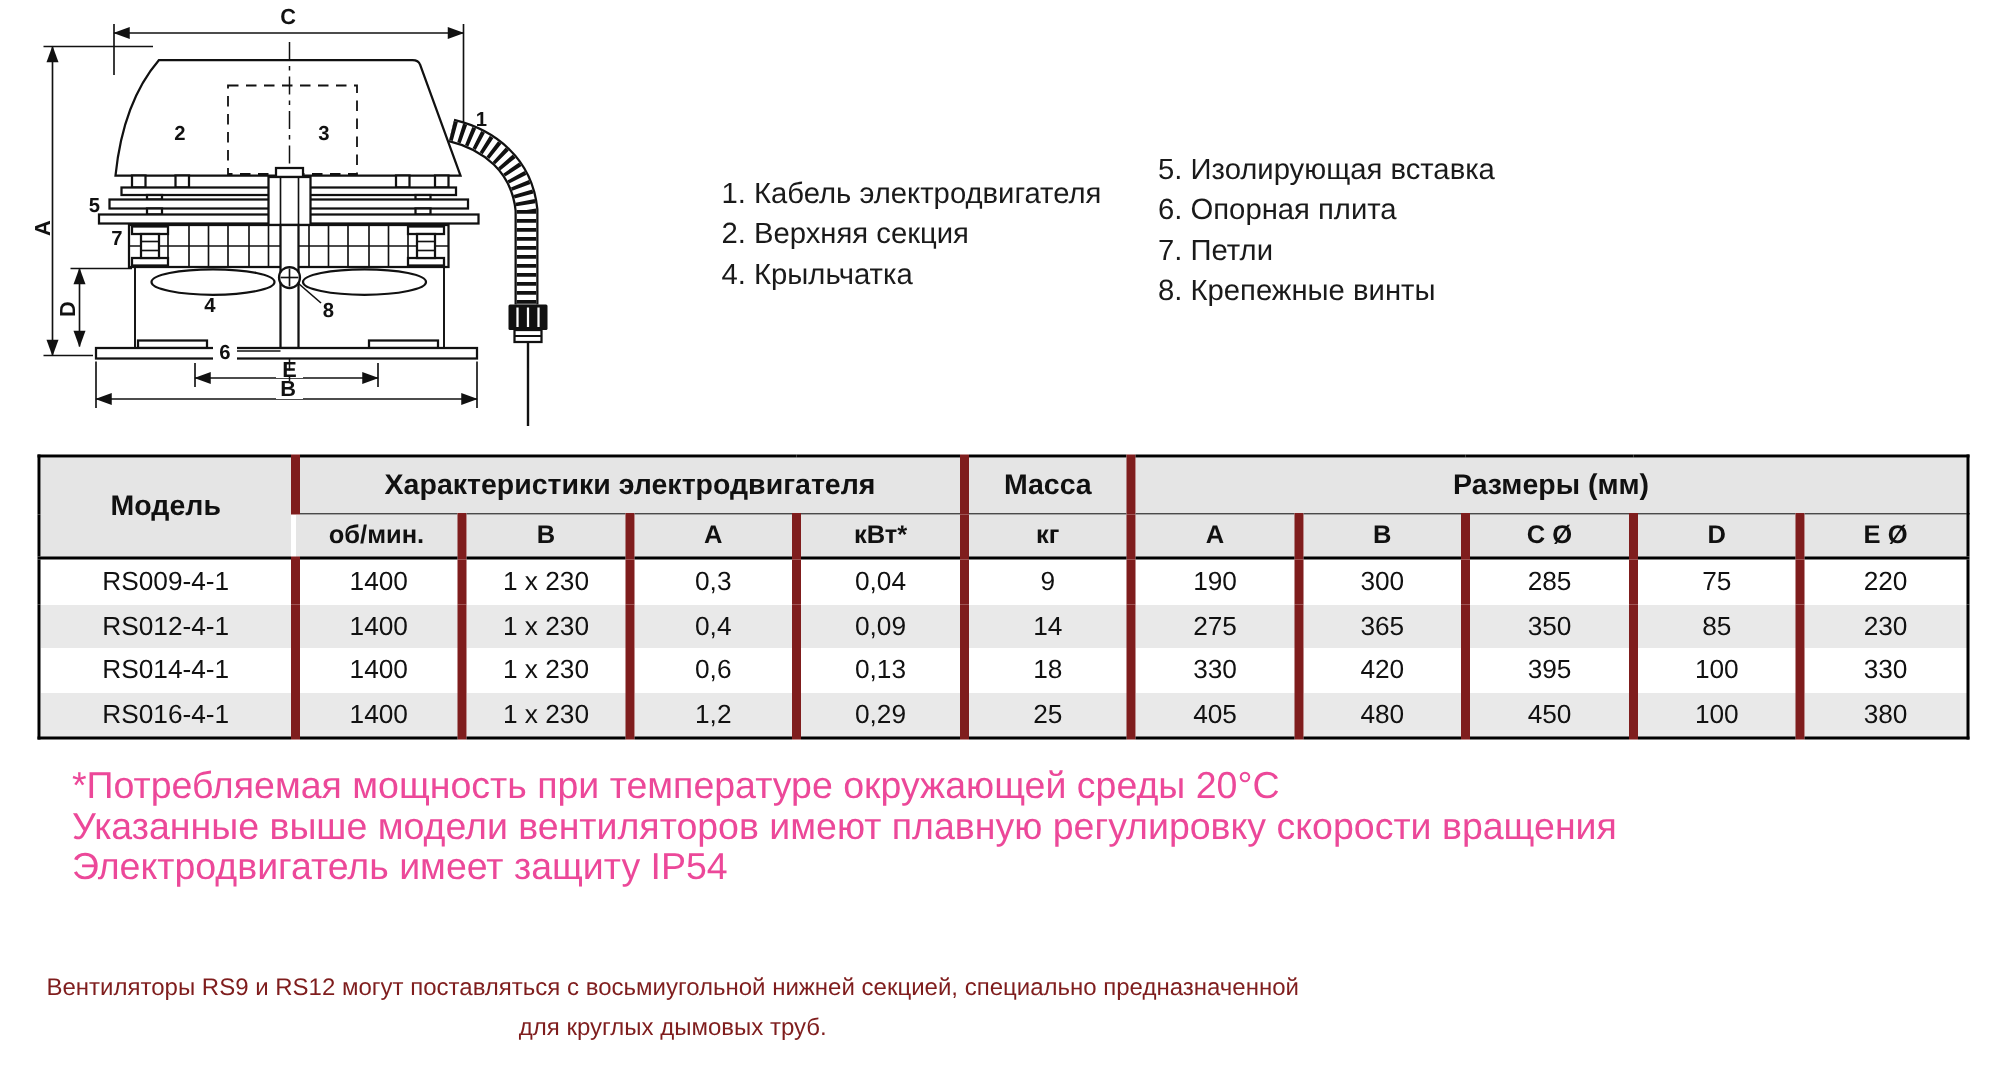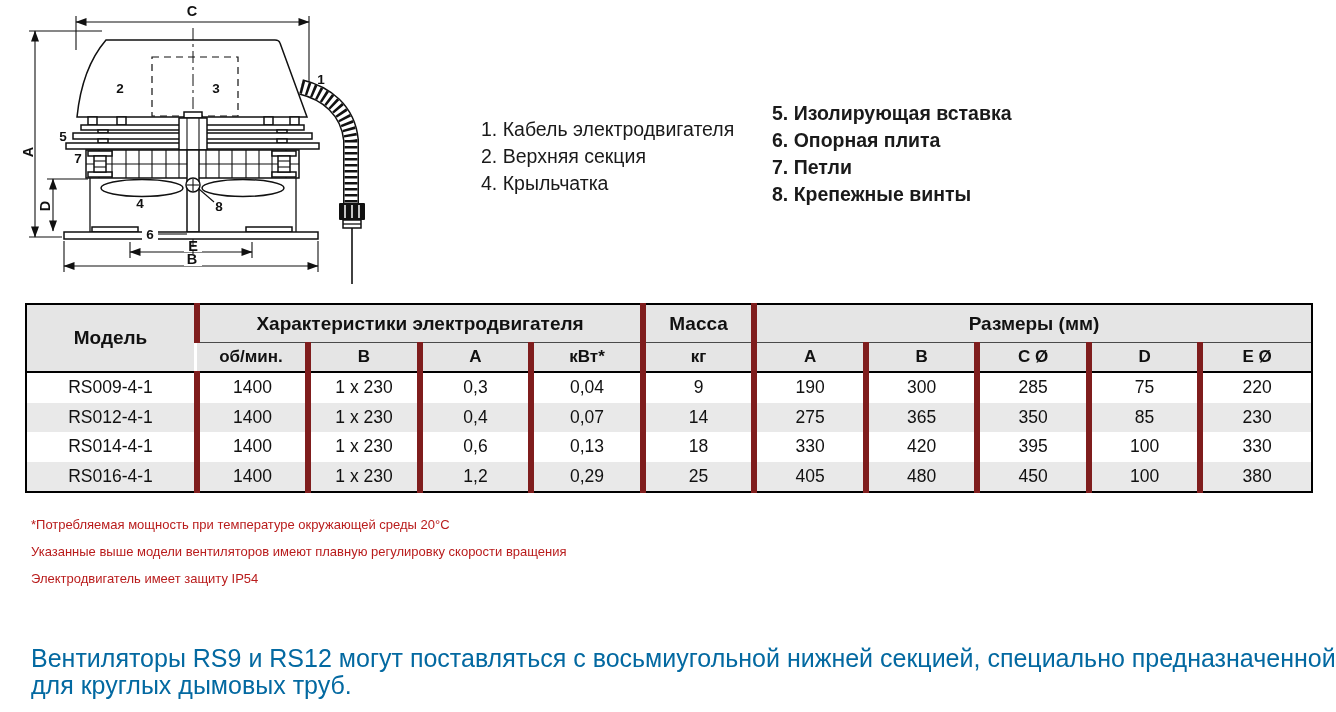--- a/index.html
+++ b/index.html
@@ -14,37 +14,37 @@
   .dimline{stroke:#111;stroke-width:1.1;fill:none;}
   .dimtxt{font:bold 14.5px "Liberation Sans",sans-serif;fill:#111;text-anchor:middle;}
   .numtxt{font:bold 13.5px "Liberation Sans",sans-serif;fill:#111;text-anchor:middle;}
   .dash{stroke:#111;stroke-width:1.2;fill:none;stroke-dasharray:7 5;}
   .cline{stroke:#111;stroke-width:1;fill:none;stroke-dasharray:12 4 3 4;}
 
   
   .parts-col{position:absolute;top:100px;font-size:19.5px;line-height:26.9px;color:#1a1a1a;}
   .parts-col div{white-space:nowrap;}
   #pcol1{left:481px;margin-top:16px;}
-  #pcol2{left:772px;font-weight:bold;}
+  #pcol2{left:772px;}
 
   
   .spec-table{position:absolute;left:25px;top:303px;width:1286px;border-collapse:collapse;
               table-layout:fixed;text-align:center;border:2px solid #000;}
   .spec-table th,.spec-table td{border-left:6px solid #7f1d1d;padding:0;white-space:nowrap;overflow:hidden;}
   .spec-table th:first-child,.spec-table td:first-child{border-left:none;margin-top:32px;}
   .spec-table thead th{background:#e5e5e5;font-weight:bold;}
   .h1 th{height:37px;font-size:19px;border-bottom:1px solid #4a4a4a;}
   .h1 th.model{border-bottom:2px solid #000;}
   .h2 th{height:28px;font-size:17px;font-weight:normal;border-bottom:2px solid #000;}
   .spec-table tbody td{height:29.5px;font-size:17.5px;}
   .spec-table tbody tr:nth-child(even){background:#e9e9e9;}
 
   
-  .notes{position:absolute;left:31px;top:511px;font-size:13px;line-height:27px;color:#b91c1c;}
-  .para{position:absolute;left:31px;top:645px;font-size:25px;line-height:27px;color:#0369a1;}
+  .notes{position:absolute;left:48px;top:511px;font-size:25px;line-height:27px;color:#ec4899;}
+  .para{position:absolute;left:31px;top:645px;font-size:16px;line-height:27px;color:#7f1d1d;text-align:center;}
   .notes div,.para div{white-space:nowrap;}
 </style>
 </head>
 <body>
 
 <div class="page">
 
   <svg class="diagram" width="460" height="300" viewBox="0 0 460 300">
     <defs>
       <marker id="arw" markerUnits="userSpaceOnUse" markerWidth="12" markerHeight="9" refX="11" refY="4.5" orient="auto-start-reverse">
@@ -231,21 +231,21 @@
         <td>300</td>
         <td>285</td>
         <td>75</td>
         <td>220</td>
       </tr>
       <tr>
         <td>RS012-4-1</td>
         <td>1400</td>
         <td>1 x 230</td>
         <td>0,4</td>
-        <td>0,07</td>
+        <td>0,09</td>
         <td>14</td>
         <td>275</td>
         <td>365</td>
         <td>350</td>
         <td>85</td>
         <td>230</td>
       </tr>
       <tr>
         <td>RS014-4-1</td>
         <td>1400</td>

